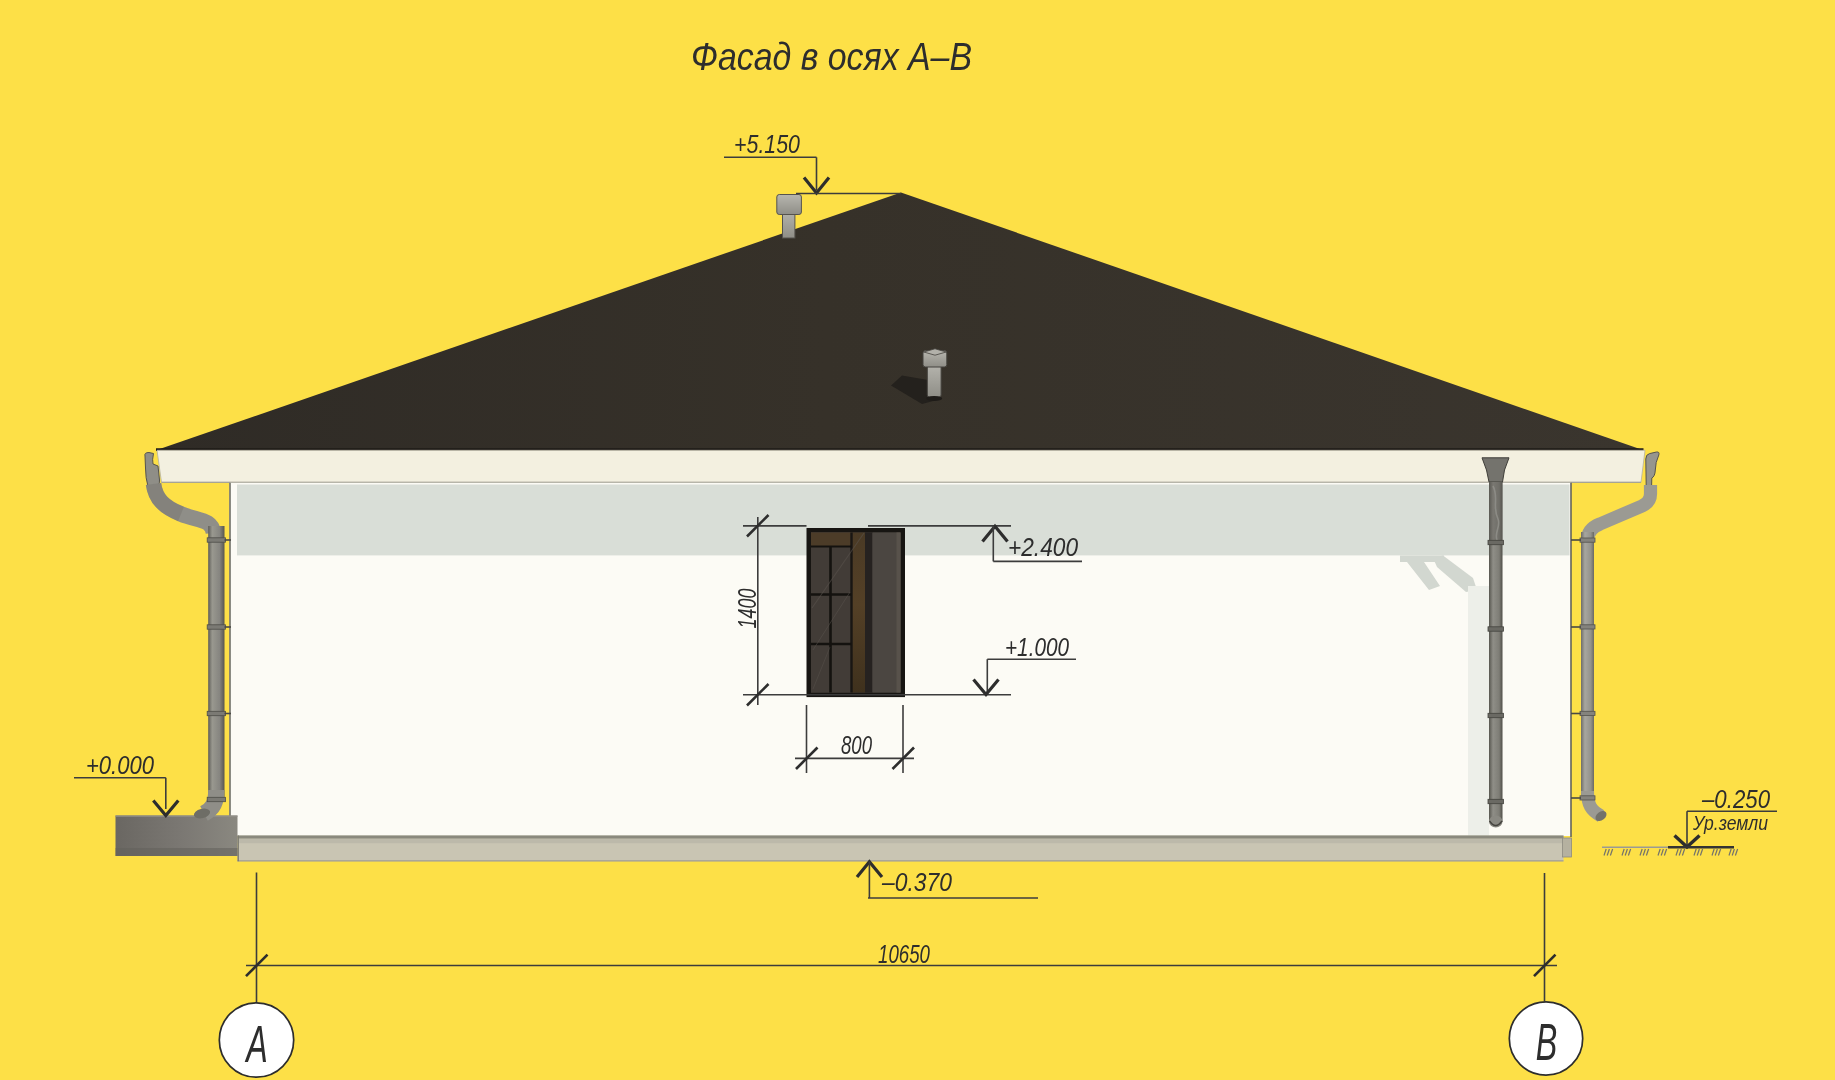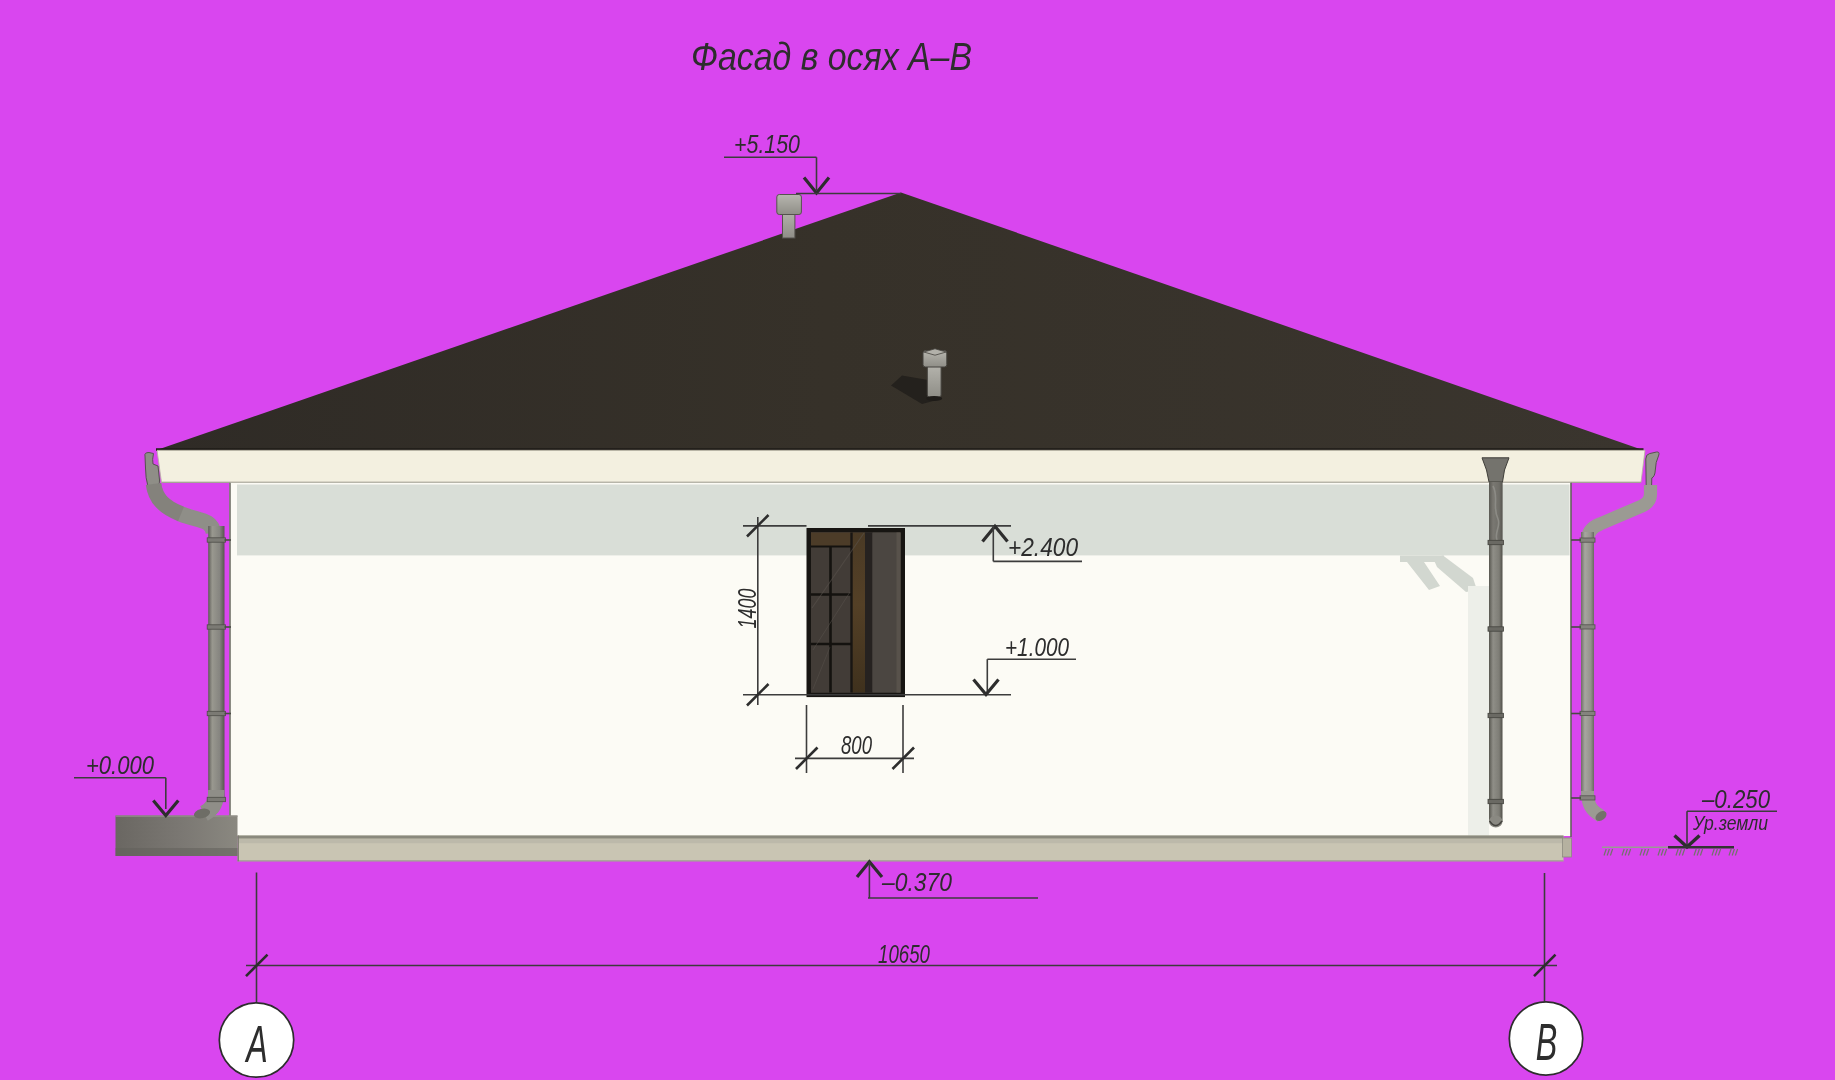--- a/index.html
+++ b/index.html
@@ -1,16 +1,16 @@
 <!DOCTYPE html>
 <html><head>
 <meta charset="utf-8">
 <style>
 html,body{margin:0;padding:0;background:#ffffff;}
-#page{position:relative;width:1835px;height:1080px;background:#d946ef;overflow:hidden;font-family:"Liberation Sans",sans-serif;}
+#page{position:relative;width:1835px;height:1080px;background:#fde047;overflow:hidden;font-family:"Liberation Sans",sans-serif;}
 #page svg{position:absolute;top:0;left:0;display:block;}
 text{fill:#2d2d2d;}
 </style>
 </head>
 <body>
 <div id="page">
 <svg width="1835" height="1080" viewBox="0 0 1835 1080">
 <defs>
 <linearGradient id="roofg" x1="0" y1="0" x2="1" y2="0">
 <stop offset="0" stop-color="#2f2b26"></stop>

